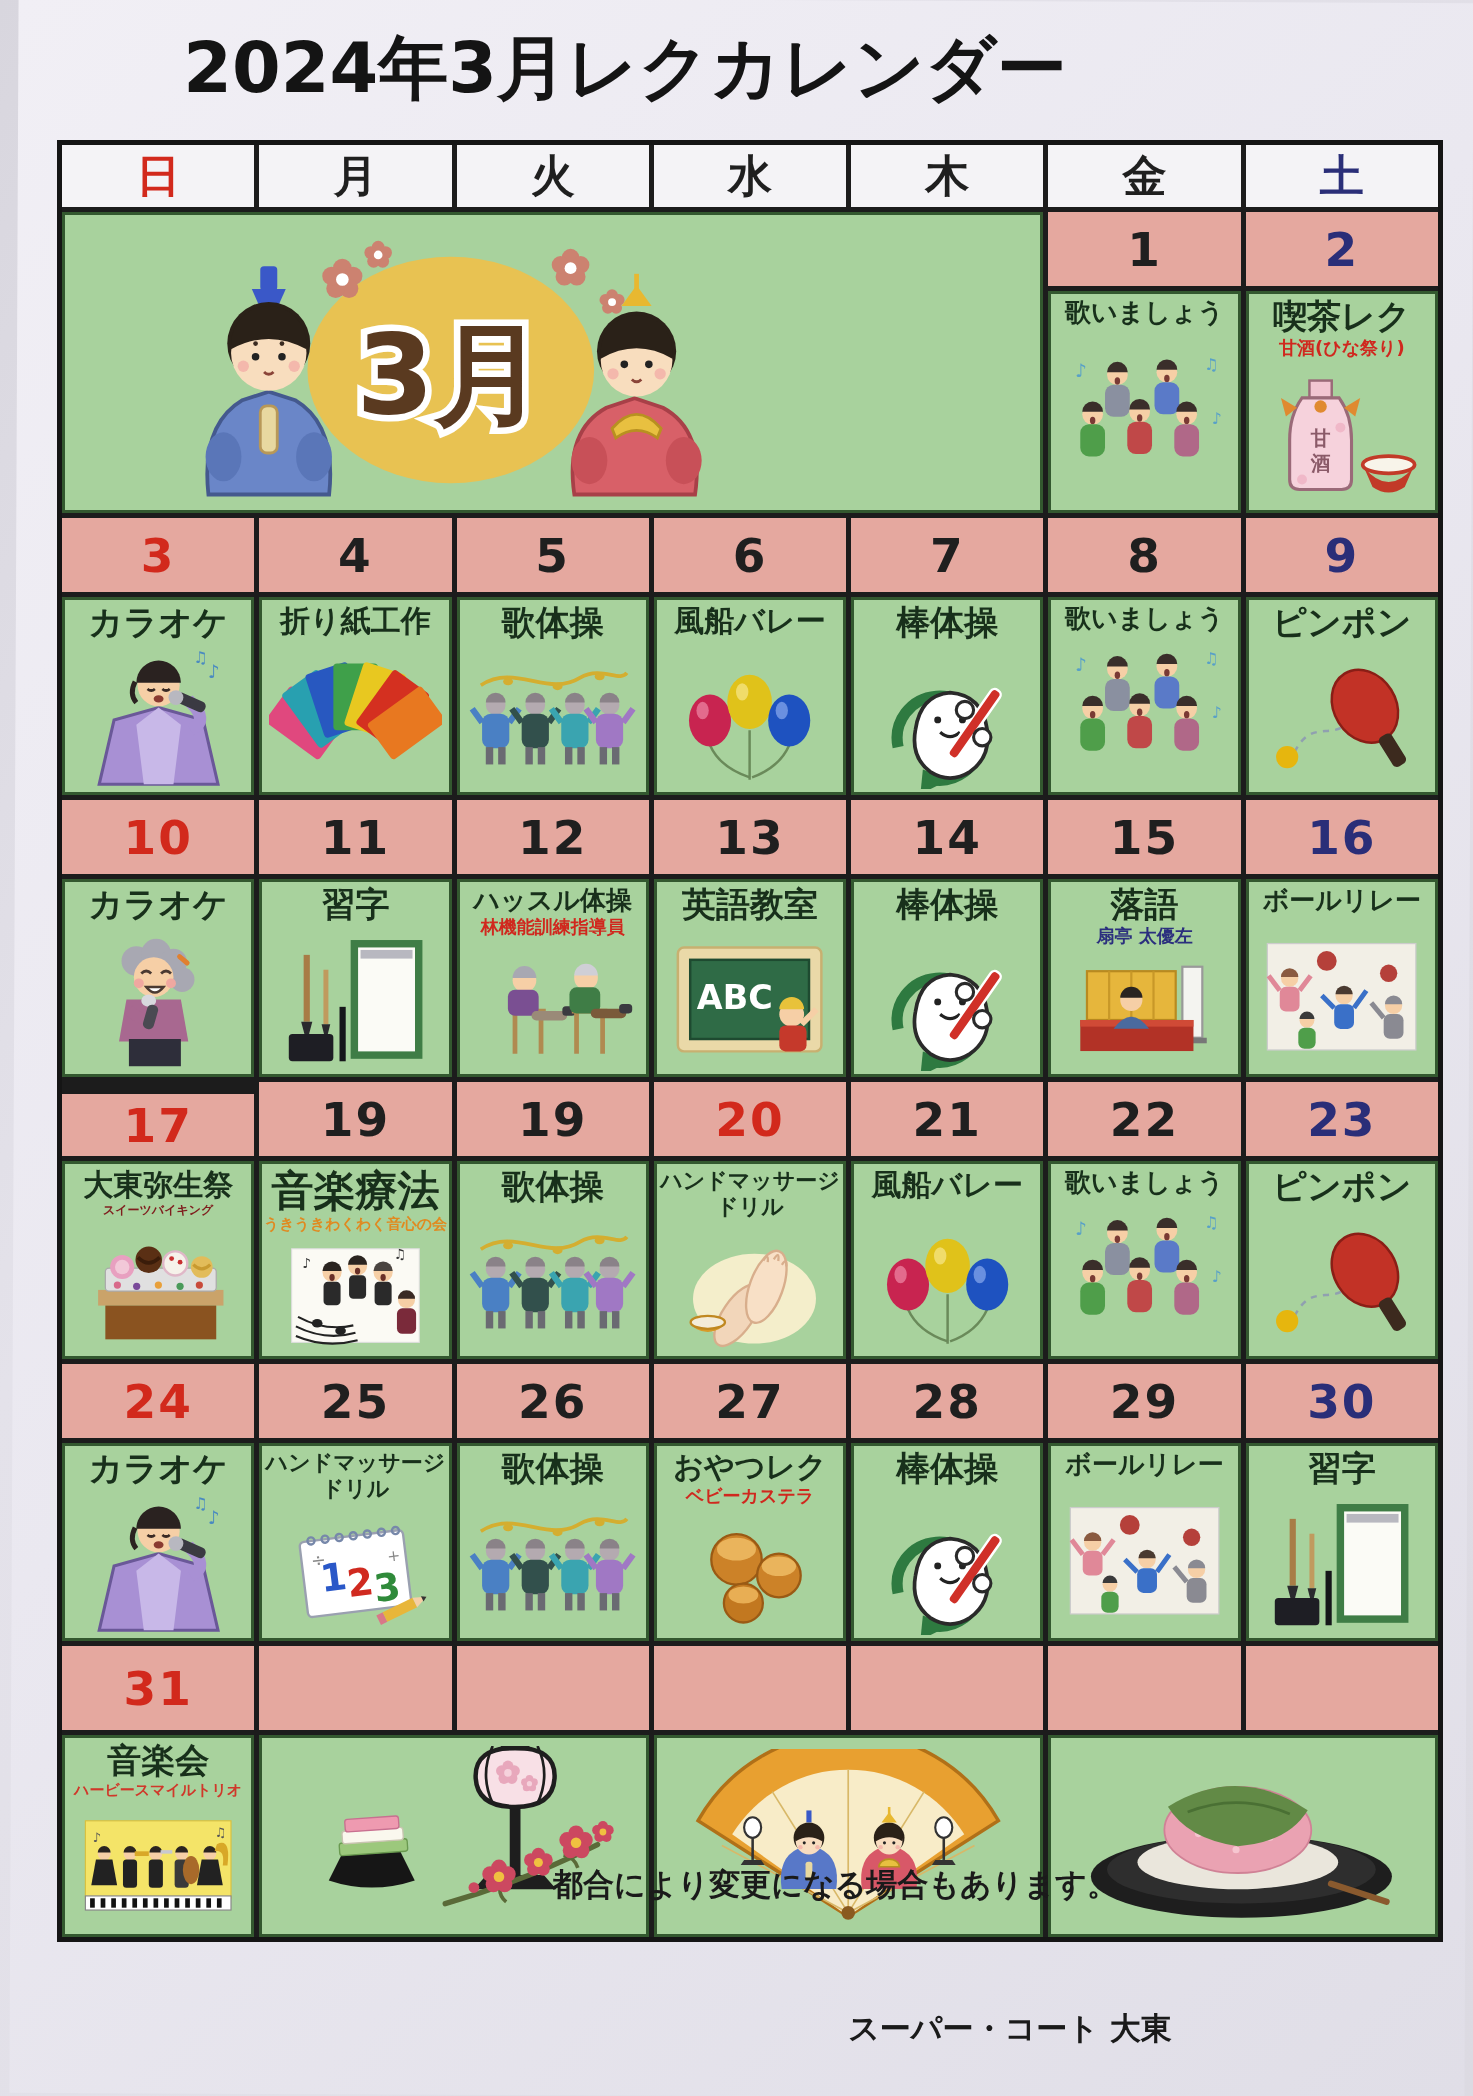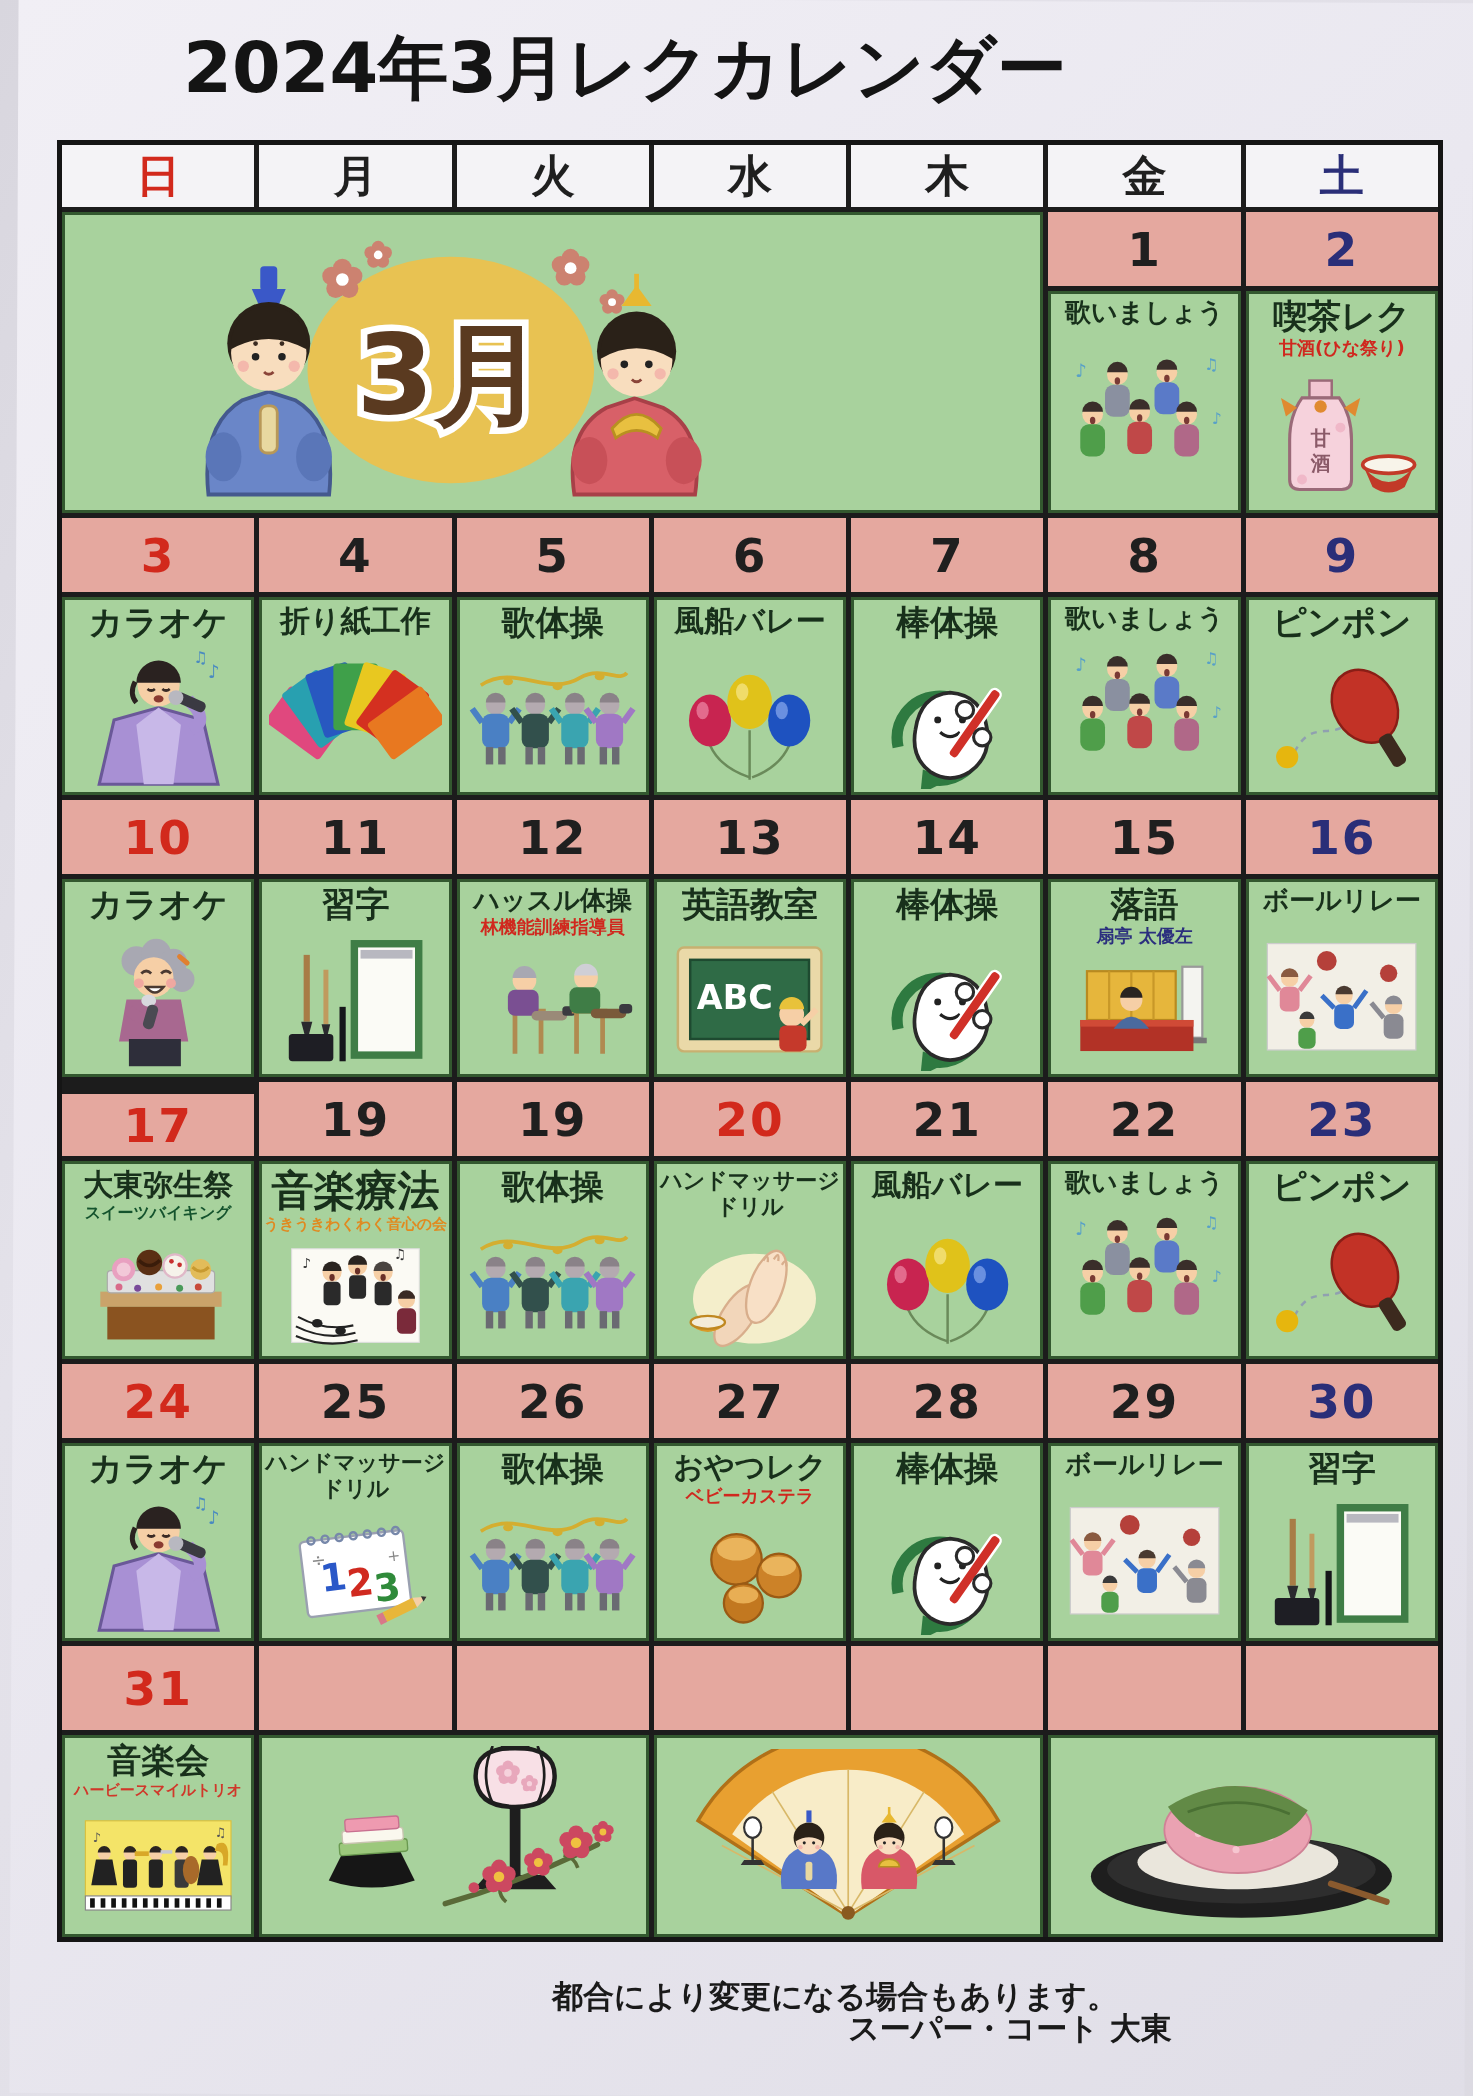--- a/index.html
+++ b/index.html
@@ -36,21 +36,21 @@
   .act .sub{font-weight:900;line-height:1.1;margin-top:3px;text-align:center;white-space:nowrap;}
   .act .icon{flex:1;width:100%;min-height:0;display:flex;align-items:center;justify-content:center;margin-top:2px;}
   .icon svg{max-width:94%;max-height:98%;height:100%;}
   .banner{grid-column:1/6;grid-row:2/4;background:#a8d29d;box-shadow:inset 0 0 0 3px #33582f;
     display:flex;align-items:center;justify-content:flex-start;padding-left:120px;box-sizing:border-box;}
   .banner svg{height:94%;}
   .deco{background:#a8d29d;box-shadow:inset 0 0 0 3px #33582f;display:flex;align-items:center;justify-content:center;overflow:hidden;}
   .deco svg{max-height:92%;max-width:92%;}
   #foot1,#foot2{position:absolute;left:57px;width:1386px;box-sizing:border-box;
     text-align:center;font-weight:900;color:#1a1a1a;font-size:31px;white-space:nowrap;}
-  #foot1{top:1976px;padding-left:170px;}
+  #foot1{top:1864px;padding-left:170px;}
   #foot2{top:2008px;padding-left:520px;}
 </style>
 </head>
 <body>
 
 <div id="paper"></div>
 <div id="title">2024年3月レクカレンダー</div>
 <div id="grid">
     <div class="hcell" style="grid-area: 1 / 1; color: rgb(210, 41, 28);">
       <span>日</span>
@@ -543,21 +543,21 @@
             <rect x="-7" y="4" width="14" height="17" rx="5" fill="#4f9e4a"></rect>
           </g>
         </svg>
       </div>
     </div>
     <div class="band" style="grid-area: 8 / 1; margin-top: 12px;">
       <span style="color: rgb(210, 41, 28);">17</span>
     </div>
     <div class="act" style="grid-area: 9 / 1;">
       <div class="t" style="font-size: 30px;">大東弥生祭</div>
-      <div class="sub" style="color: #14532d; font-size: 16px;">スイーツバイキング</div>
+      <div class="sub" style="color: #7f1d1d; font-size: 12px;">スイーツバイキング</div>
       <div class="icon">
         <svg viewBox="0 0 140 110" xmlns="http://www.w3.org/2000/svg">
           <rect x="20" y="58" width="104" height="13" fill="#caa36a"></rect>
   <rect x="26" y="71" width="92" height="28" fill="#8a5320"></rect>
   <rect x="26" y="40" width="92" height="19" rx="3" fill="#e0e0e0" stroke="#aaaaaa"></rect>
   <circle cx="40" cy="39" r="10" fill="#e8a0c0"></circle>
           <circle cx="40" cy="39" r="6" fill="#f2c8d8"></circle>
   <circle cx="62" cy="33" r="11" fill="#5a2f14"></circle>
           <path d="M53,31 q9,9 18,0" stroke="#3a1c0a" stroke-width="3" fill="none"></path>
   <circle cx="84" cy="36" r="10" fill="#f6f2ea" stroke="#e0b8c8" stroke-width="2"></circle>

